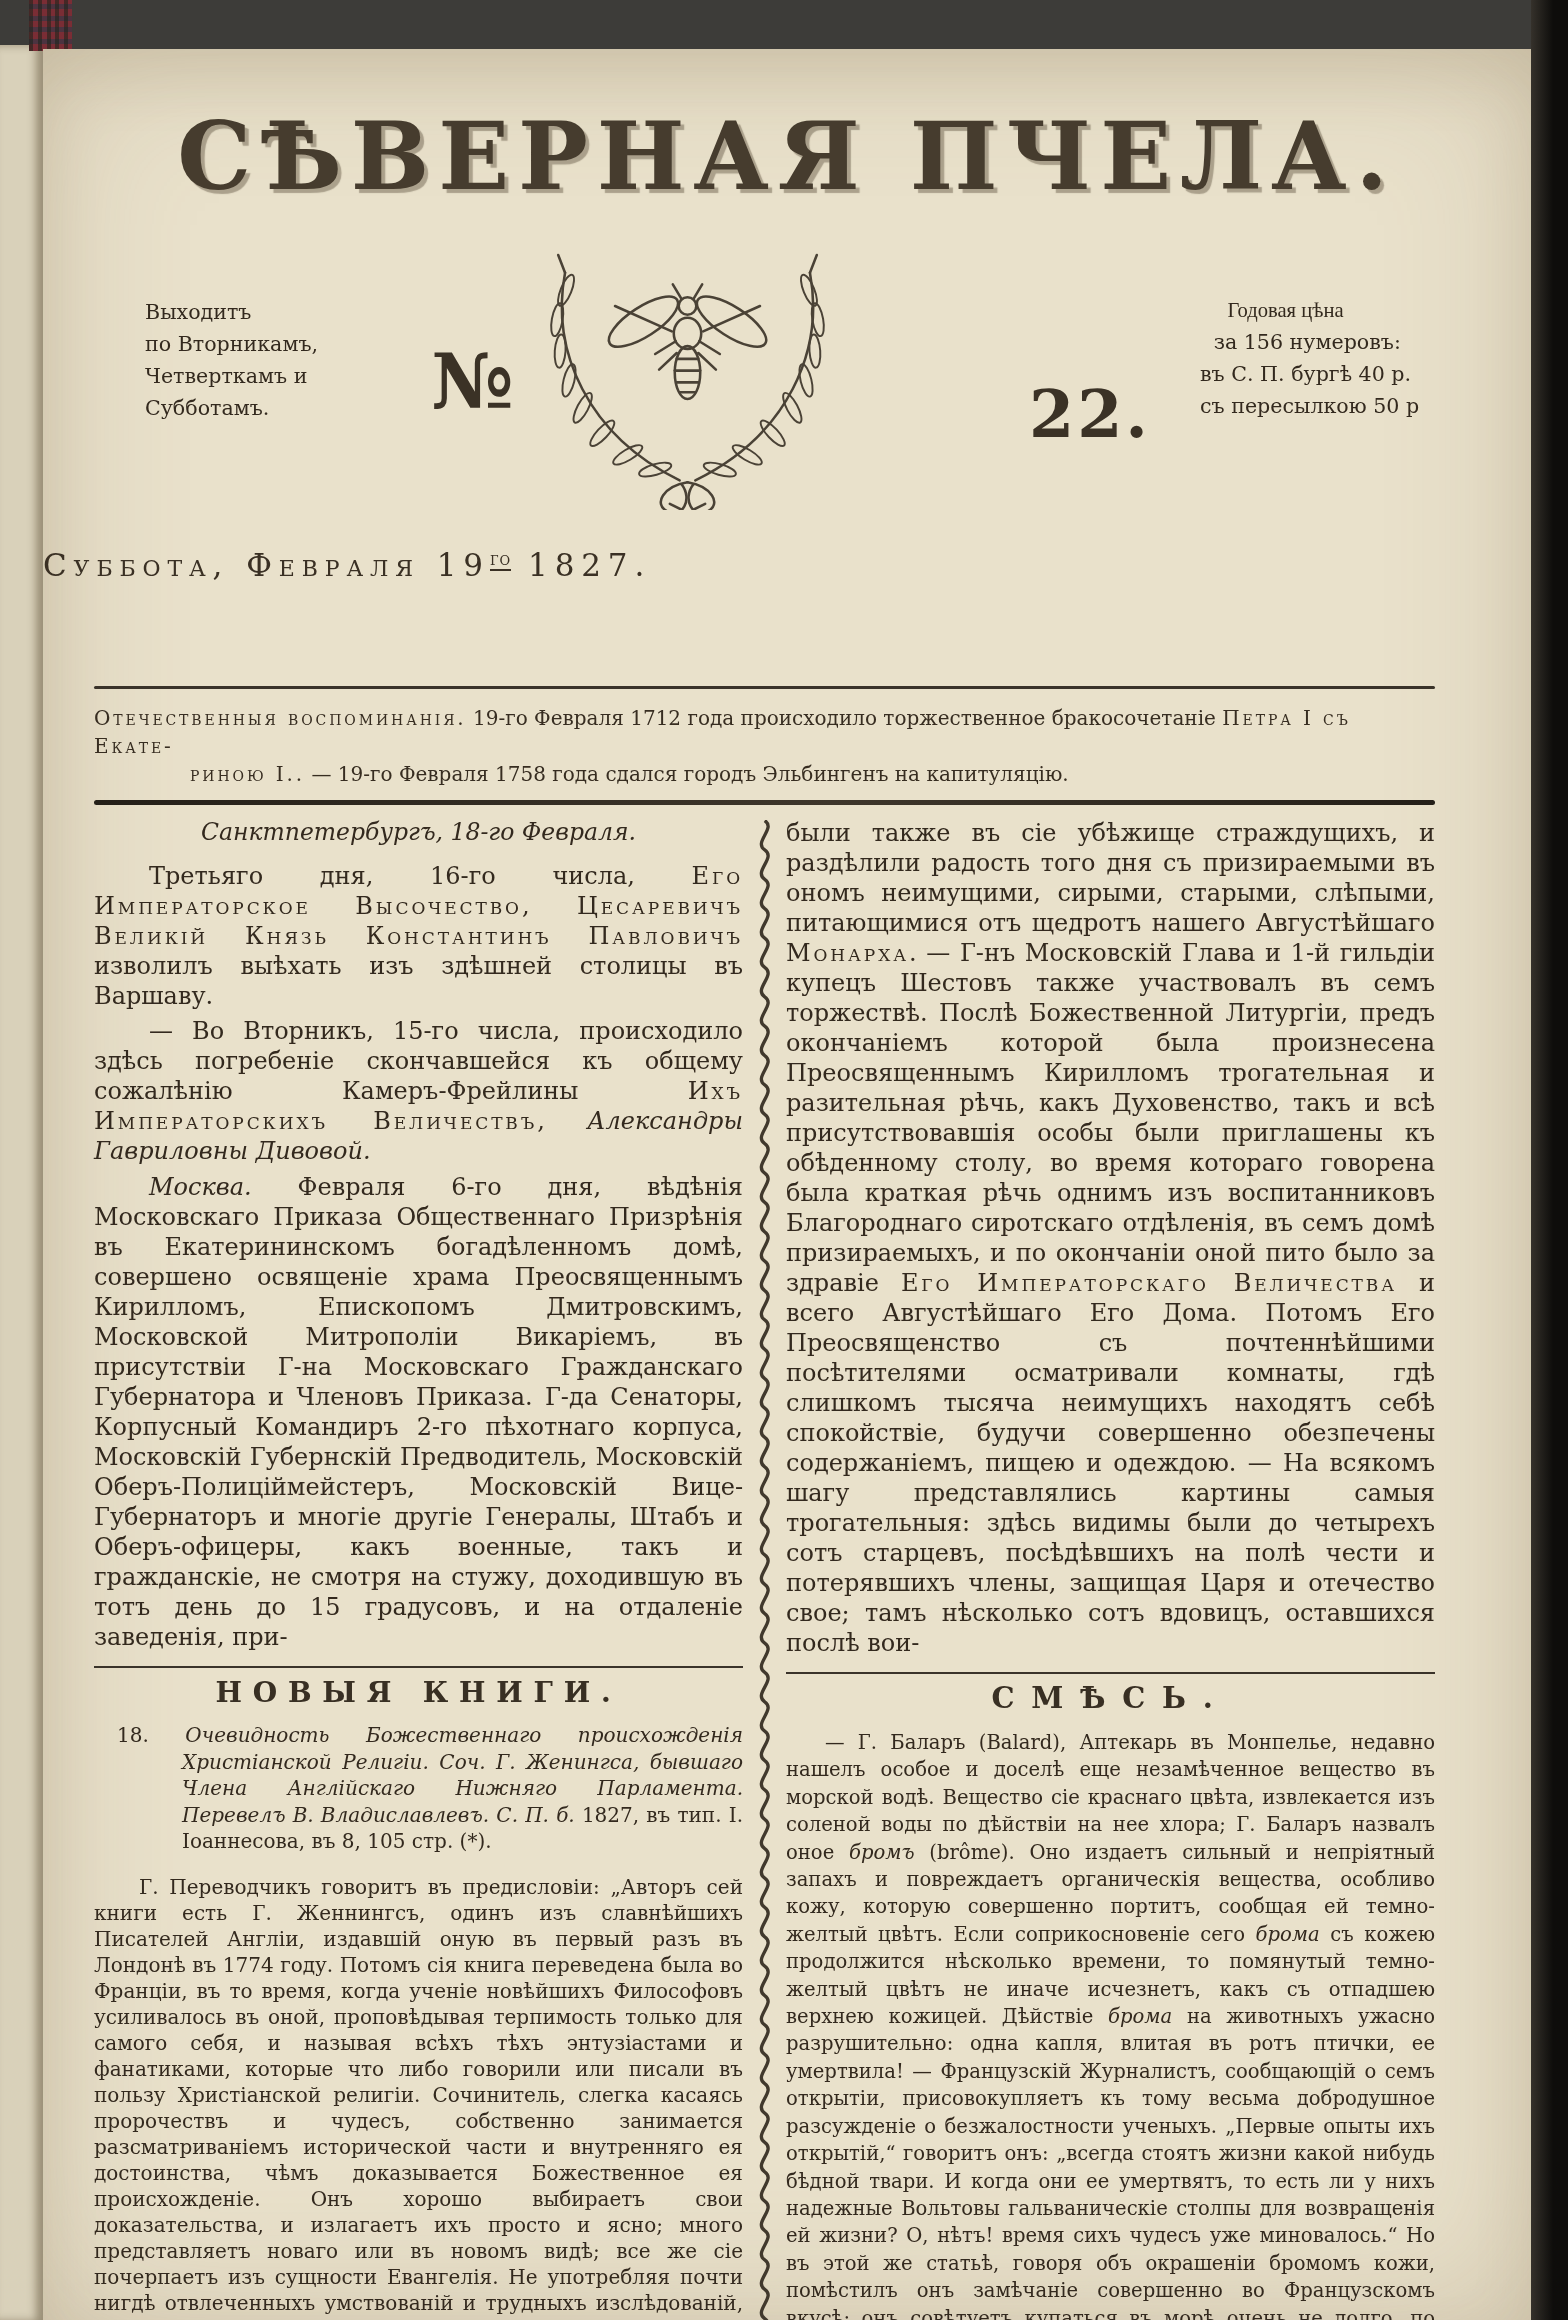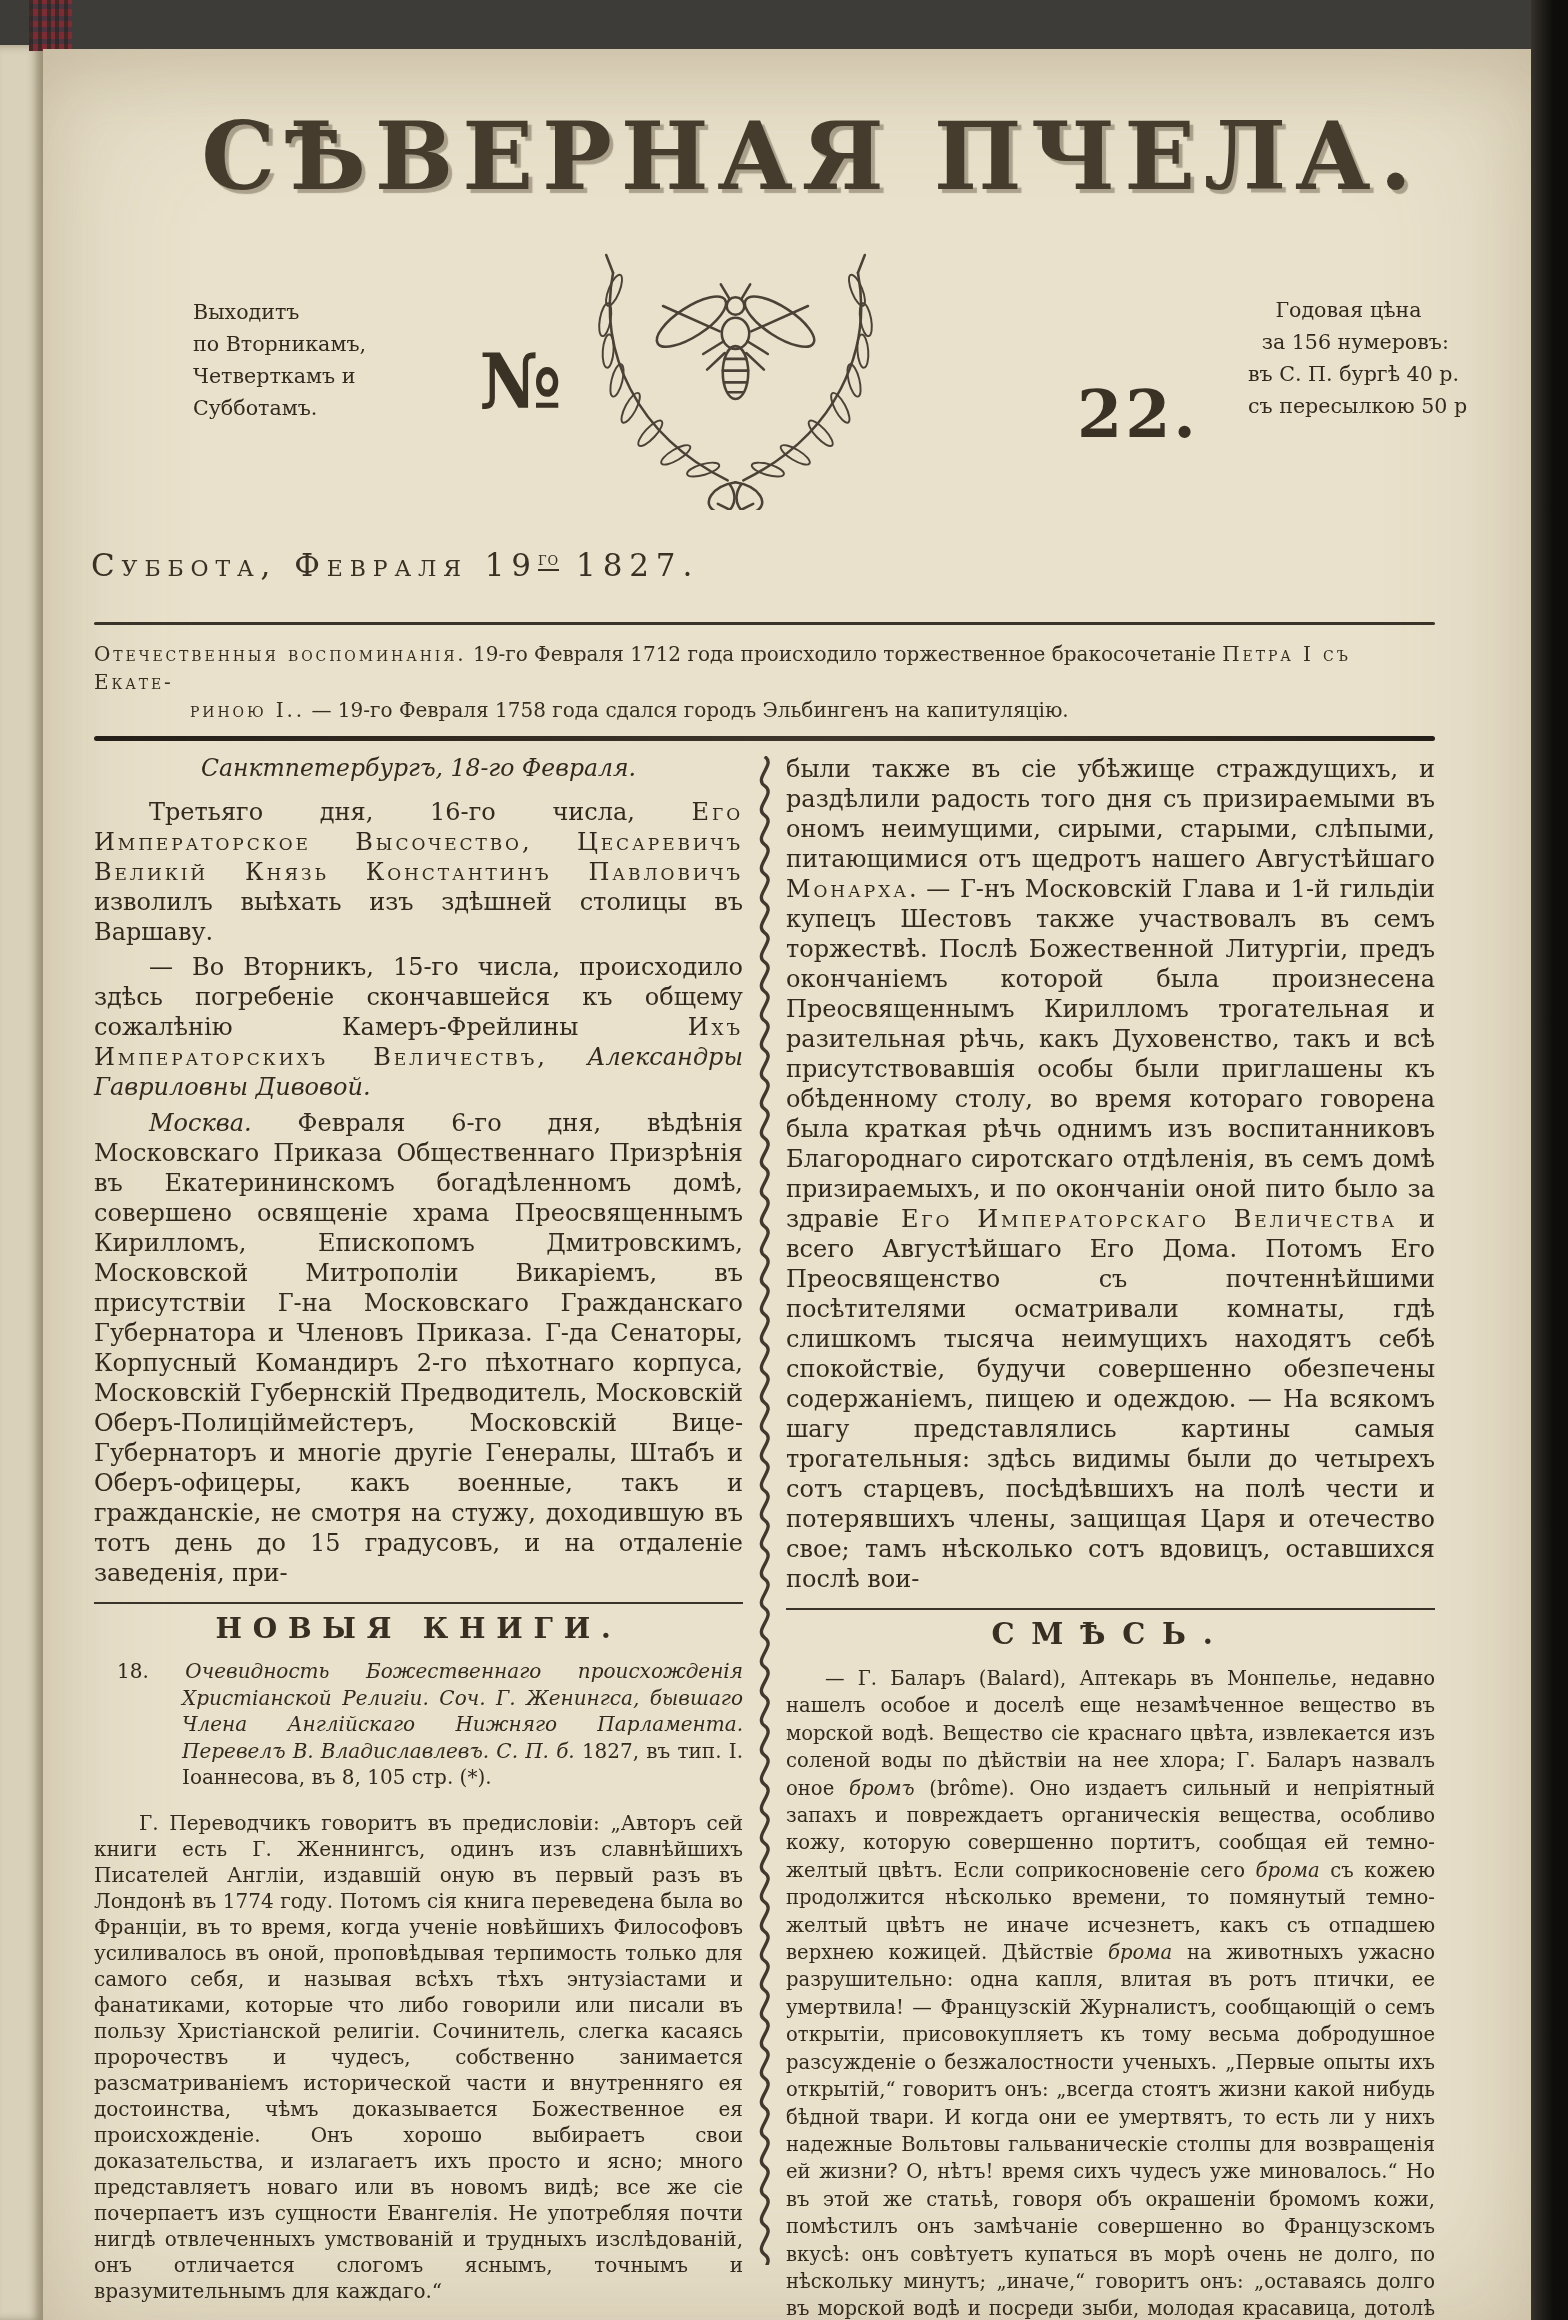--- a/index.html
+++ b/index.html
@@ -7,30 +7,30 @@
         font-family:"DejaVu Serif","Liberation Serif",serif;color:#33291e;}
   .adjacent{position:absolute;left:0;top:45px;width:43px;height:2276px;background:#d9d1ba;
         box-shadow:inset -6.9px 0 8.8px rgba(90,75,50,.5);}
   .ribbon{position:absolute;left:29px;top:0;width:43px;height:51px;
         background:repeating-linear-gradient(90deg,rgba(25,35,25,.55) 0 3.9px,rgba(0,0,0,0) 3.9px 8.8px),
                    repeating-linear-gradient(0deg,#7a2d35 0 6.9px,#4c3340 6.9px 11.8px);}
   .right-edge{position:absolute;right:0;top:0;width:37px;height:2321px;
         background:linear-gradient(90deg,#35312b,#0e0d0b 60%);}
   .page{position:absolute;left:43px;top:49px;width:1488px;height:2272px;background:#e9e1cb;
         box-shadow:inset 0 0 147px rgba(125,104,72,.24),inset 0 29px 59px rgba(125,104,72,.14);}
-  .header{position:relative;height:573px;margin-left:48px;}
+  .header{position:relative;height:637px;}
   .masthead-title{position:absolute;top:53px;left:0;right:0;text-align:center;
         font-size:93px;font-weight:bold;letter-spacing:8.8px;color:#463c2e;white-space:nowrap;
         text-shadow:3.9px 3.9px 1px rgba(70,58,40,.38);}
   .schedule{position:absolute;left:102px;top:247px;font-size:20.6px;line-height:32px;}
   .no-symbol{position:absolute;left:388px;top:288px;font-size:76px;font-weight:bold;color:#3b3226;}
   .emblem{position:absolute;left:429px;top:194px;}
   .issue-number{position:absolute;left:986px;top:327px;font-size:65px;font-weight:bold;color:#3b3226;letter-spacing:2.9px;}
   .price{position:absolute;left:1157px;top:245px;font-size:20.6px;line-height:32px;}
-  .price .pl0{margin-left:27.4px;}
+  .price .pl0{margin-left:27.4px;font-family:Liberation Serif, serif;}
   .price .pl1{margin-left:13.7px;}
   .dateline{position:absolute;left:0;right:0;top:498px;font-size:31px;
         letter-spacing:6.9px;font-variant:small-caps;color:#3a3024;}
   .dateline sup{font-size:18.6px;letter-spacing:1px;border-bottom:2px solid #3a3024;line-height:0;}
   .content{padding:0 96px 0 51px;}
   .rule{height:2.9px;background:#3a332a;border-radius:2px;}
   .rule-heavy{height:4.9px;background:linear-gradient(90deg,#241f18,#3e362b 55%,#241f18);border-radius:2.9px;}
   .memorial{margin:14.7px 0 12.7px;font-size:20px;line-height:28px;color:#372d21;}
   .memorial .ind{margin-left:96px;}
   .seg-sp{font-variant:small-caps;letter-spacing:2.9px;}

